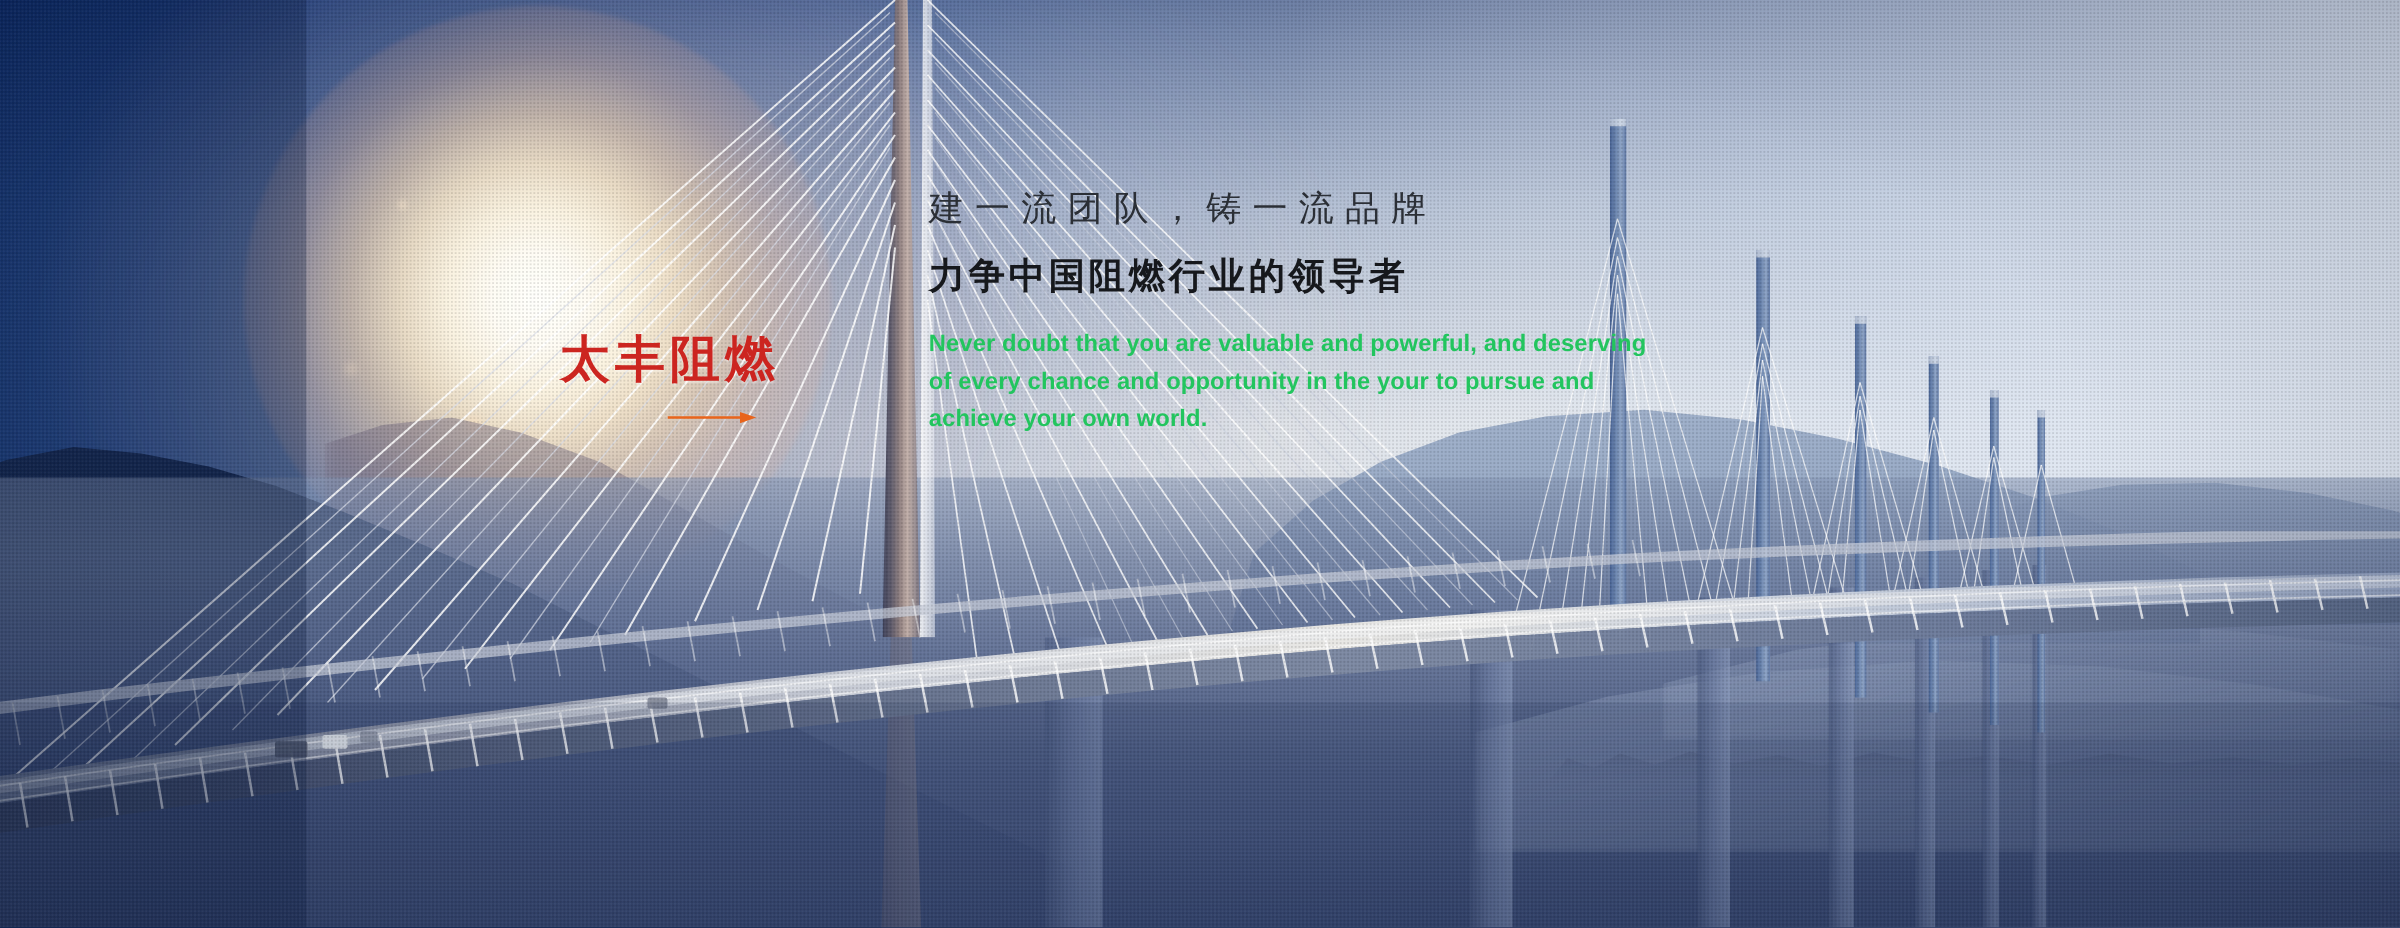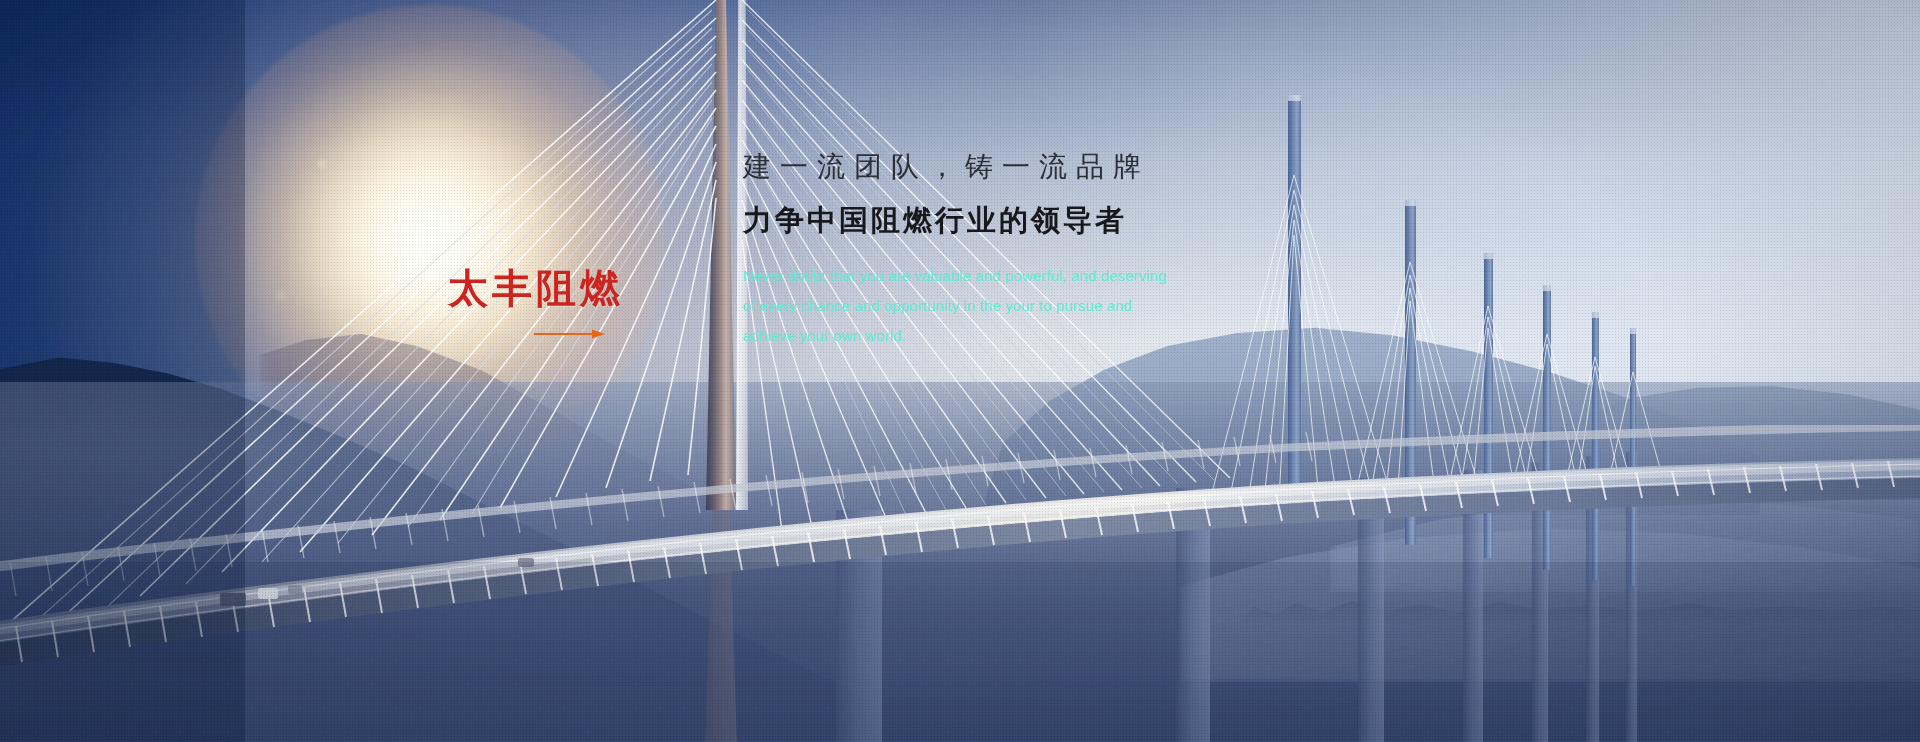--- a/index.html
+++ b/index.html
@@ -257,22 +257,22 @@
     font-family:"DejaVu Sans","Liberation Sans",sans-serif;
     font-size:29px; font-weight:700;
     color:#16181c;
     letter-spacing:3px;
     line-height:1.3;
     white-space:nowrap;
   }
   .paragraph{
     margin-top:22px;
     font-family:"Liberation Sans","DejaVu Sans",sans-serif;
-    font-size:15px; font-weight:400;
-    color:#5eead4;
+    font-size:19px; font-weight:700;
+    color:#22c55e;
     line-height:30px;
     letter-spacing:.1px;
     white-space:nowrap;
   }
 </style>
 </head>
 <body>
 
 <div class="banner">
 

